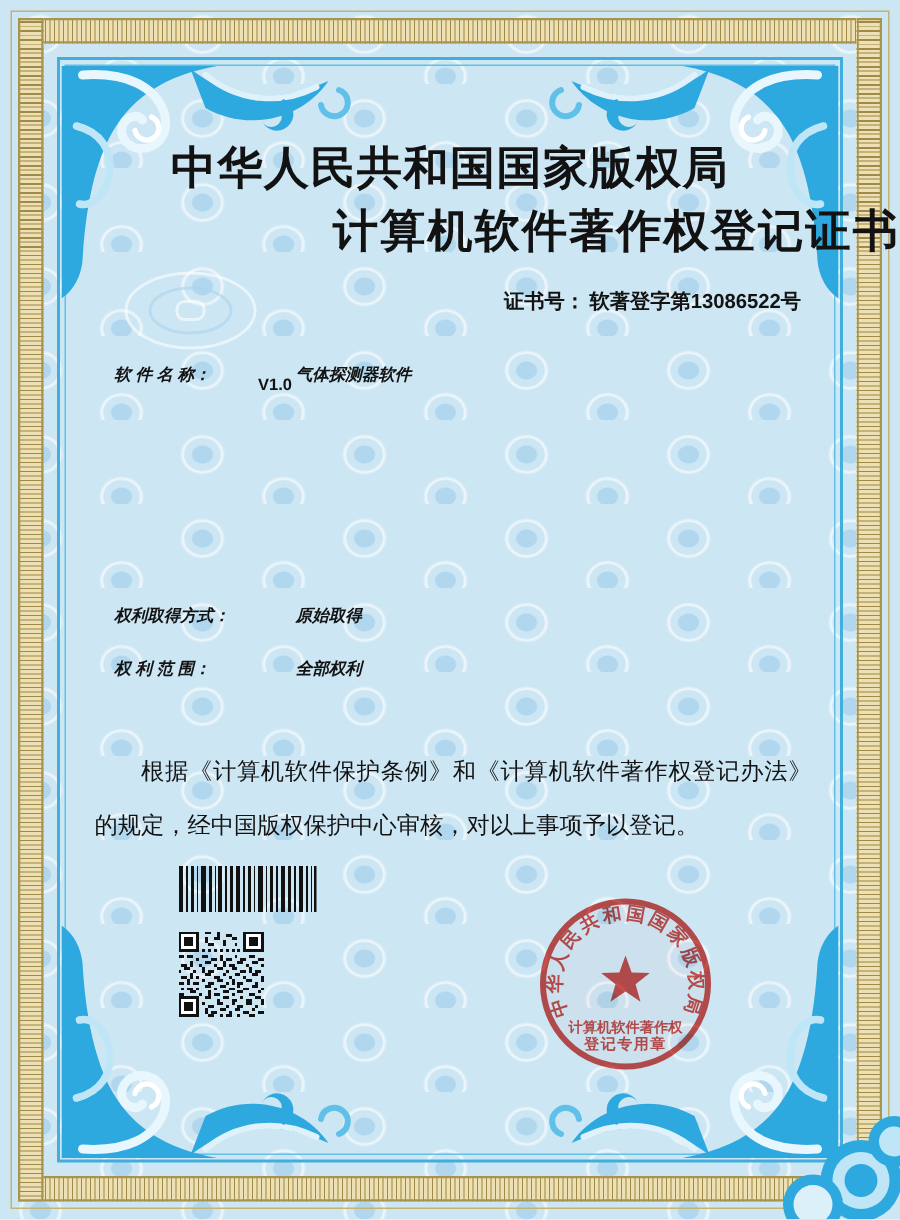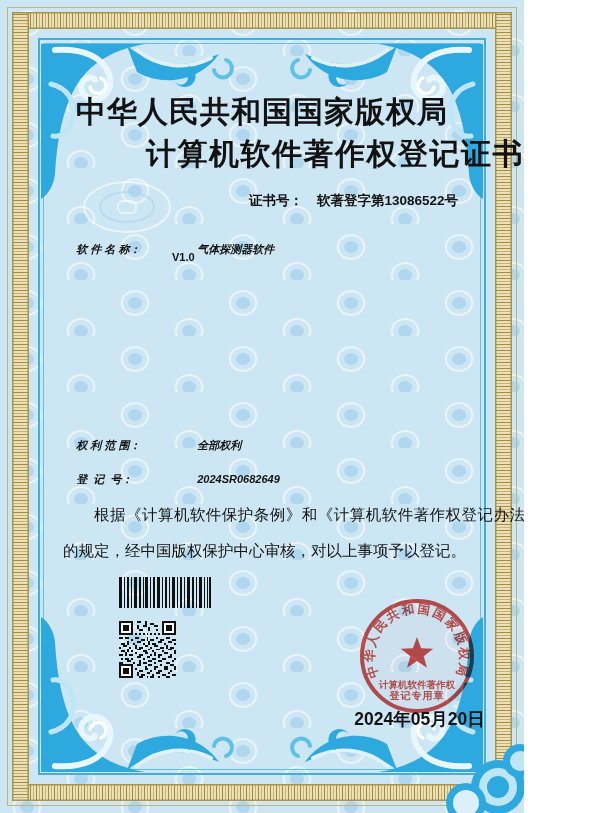--- a/index.html
+++ b/index.html
@@ -1,18 +1,18 @@
 <!DOCTYPE html>
 <html><head>
 <meta charset="utf-8">
 <style>
   html,body{margin:0;padding:0;}
   body{width:600px;height:813px;font-family:"Liberation Sans",sans-serif;}
   .certificate{
-    position:relative;width:524px;height:813px;overflow:hidden;
+    position:relative;width:600px;height:813px;overflow:hidden;
     background-color:#cde6f3;
     background-image:
       radial-gradient(ellipse 21px 19px at 27px 23px, rgba(255,255,255,0) 55%, rgba(255,255,255,.7) 62%, rgba(255,255,255,0) 72%),
       radial-gradient(ellipse 13px 11px at 27px 23px, rgba(157,205,234,.6) 50%, rgba(157,205,234,0) 58%),
       radial-gradient(ellipse 21px 19px at 81px 51px, rgba(255,255,255,0) 55%, rgba(255,255,255,.7) 62%, rgba(255,255,255,0) 72%),
       radial-gradient(ellipse 13px 11px at 81px 51px, rgba(157,205,234,.6) 50%, rgba(157,205,234,0) 58%);
     background-size:108px 56px;
   }
   .outer-line{position:absolute;inset:7px;border:1px solid #c6b272;pointer-events:none;}
   .gold{position:absolute;background-color:#ece0b4;box-shadow:inset 0 0 0 1.5px #a8934f;}
@@ -33,21 +33,21 @@
   .fl-tr{right:41px;top:44px;transform:scaleX(-1);}
   .fl-bl{left:41px;bottom:41px;transform:scaleY(-1);}
   .fl-br{right:41px;bottom:41px;transform:scale(-1,-1);}
   .waves{position:absolute;right:0;bottom:0;width:96px;height:92px;}
   .ghost-medallion{position:absolute;left:82px;top:180px;width:90px;height:54px;opacity:.65;}
   .title1{position:absolute;top:92px;left:0;width:100%;text-align:center;
     font-family:"Liberation Serif",serif;font-weight:900;font-size:30px;color:#121212;letter-spacing:1px;}
   .title2{position:absolute;top:134px;left:0;width:100%;text-align:right;
     font-family:"Liberation Serif",serif;font-weight:900;font-size:30px;color:#121212;letter-spacing:1.5px;}
   .certno{position:absolute;top:192px;right:66px;font-size:13.5px;font-weight:bold;color:#131313;}
-  .certno .val{margin-left:14px;}
+  .certno .val{margin-left:3px;}
   .frow{position:absolute;left:64px;font-size:11px;font-weight:bold;color:#131313;white-space:pre;font-style:italic;}
   .frow .lbl{display:inline-block;width:121px;}
   .fversion{position:absolute;left:172px;font-size:11px;font-weight:bold;color:#131313;}
   .statement{position:absolute;top:497px;left:63px;width:478px;font-size:15.5px;font-weight:normal;
     color:#131313;line-height:36px;text-indent:2em;text-align:justify;}
   .barcode{position:absolute;left:119px;top:577px;width:92px;height:31px;}
   .qr{position:absolute;left:119px;top:621px;width:57px;height:57px;}
   .seal{position:absolute;left:357px;top:596px;width:120px;height:120px;opacity:.92;mix-blend-mode:multiply;}
   .seal text{font-family:"Liberation Serif",serif;font-weight:bold;fill:#d8433e;}
   .issue-date{position:absolute;left:337px;top:707px;width:165px;text-align:center;
@@ -116,28 +116,28 @@
   <div class="certno">
     <span>证书号：</span><span class="val">软著登字第13086522号</span>
   </div>
 
   <div class="frow" style="top:230px">
     <span class="lbl">软 件 名 称：</span><span>气体探测器软件</span>
   </div>
   <div class="fversion" style="top:251px">V1.0</div>
 
 
+  <div class="frow" style="top:391px">
+    <span class="lbl">权利取得方式：</span><span>原始取得</span>
+  </div>
 
   <div class="frow" style="top:426px">
     <span class="lbl">权 利 范 围：</span><span>全部权利</span>
   </div>
 
-  <div class="frow" style="top:460px">
-    <span class="lbl">登  记  号：</span><span>2024SR0682649</span>
-  </div>
 
   <div class="statement">根据《计算机软件保护条例》和《计算机软件著作权登记办法》的规定，经中国版权保护中心审核，对以上事项予以登记。</div>
 
   <svg class="barcode" viewBox="0 0 92 31" preserveAspectRatio="none" shape-rendering="crispEdges">
     <path fill="#111" d="M0 0h3v31h-3z M5 0h1v31h-1z M8 0h2v31h-2z M12 0h1v31h-1z M15 0h3v31h-3z M20 0h2v31h-2z M24 0h1v31h-1z M26 0h3v31h-3z M31 0h1v31h-1z M34 0h2v31h-2z M38 0h3v31h-3z M43 0h1v31h-1z M46 0h2v31h-2z M50 0h1v31h-1z M53 0h3v31h-3z M58 0h1v31h-1z M61 0h2v31h-2z M65 0h1v31h-1z M68 0h3v31h-3z M73 0h2v31h-2z M77 0h1v31h-1z M80 0h3v31h-3z M85 0h1v31h-1z M88 0h1v31h-1z M90 0h2v31h-2z"></path>
   </svg>
 
   <svg class="qr" viewBox="0 0 29 29" shape-rendering="crispEdges" fill="#111">
     <rect x="0" y="0" width="7" height="7"></rect>
       <rect x="1" y="1" width="5" height="5" fill="#fff"></rect>
@@ -157,15 +157,14 @@
     </defs>
     <circle cx="60" cy="60" r="55" fill="rgba(255,120,110,0.05)" stroke="#d8433e" stroke-width="4"></circle>
     <text font-size="12.5" letter-spacing="2.2">
       <textPath href="#seal-arc" startOffset="50%" text-anchor="middle">中华人民共和国国家版权局</textPath>
     </text>
     <path fill="#d8433e" d="M60,41 L64.1,52.3 76.2,52.7 66.7,60.2 70,71.8 60,65 50,71.8 53.3,60.2 43.8,52.7 55.9,52.3 Z"></path>
     <text x="60" y="92" font-size="9.5" text-anchor="middle">计算机软件著作权</text>
     <text x="60" y="103" font-size="10" letter-spacing="1" text-anchor="middle">登记专用章</text>
   </svg>
 
-  <div class="issue-date">2024年05月20日</div>
 
 </div>
 
 </body></html>

